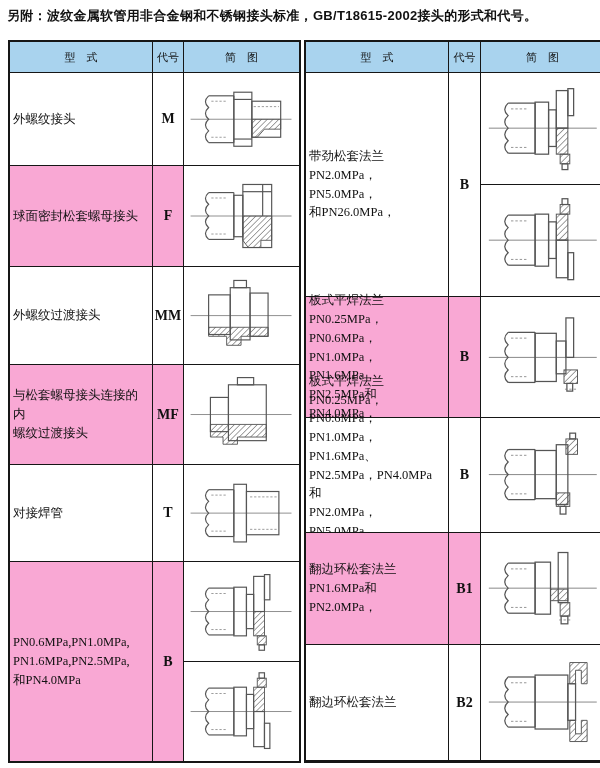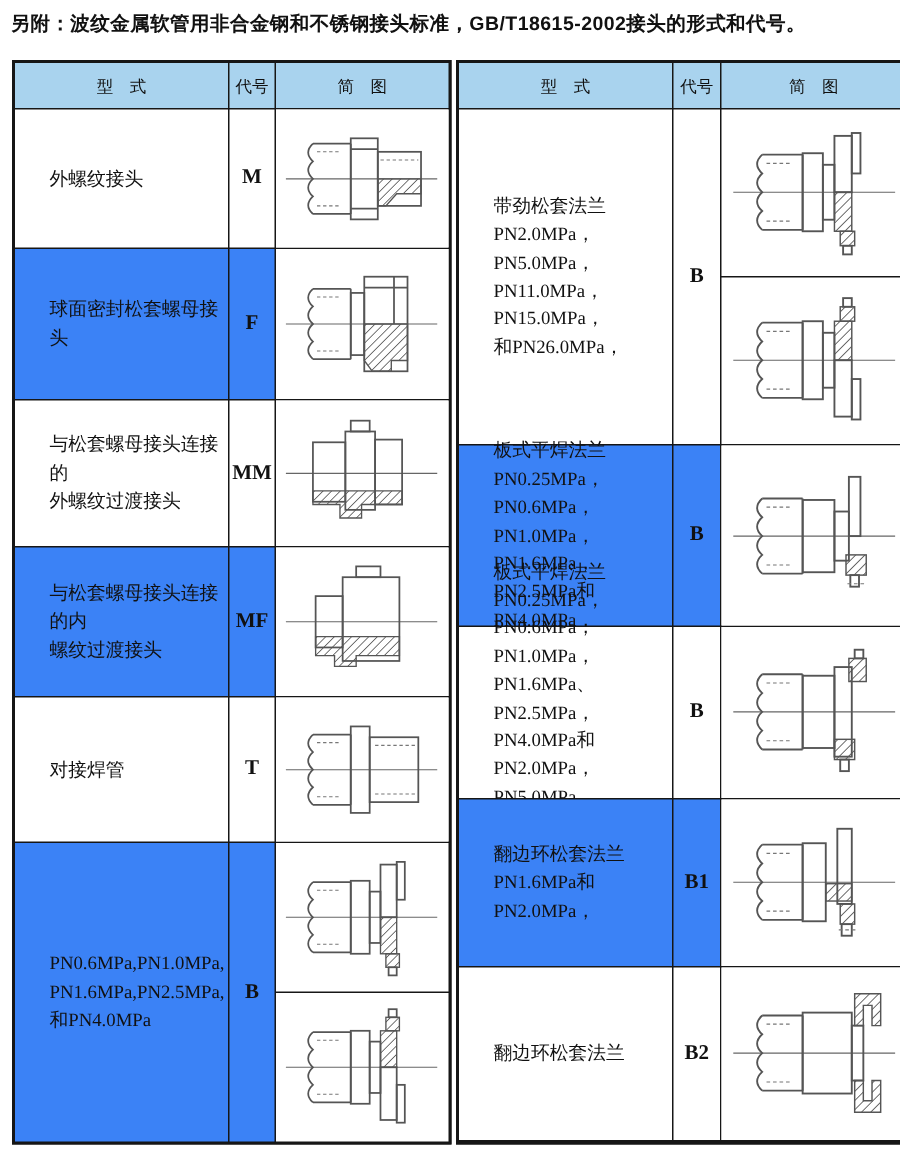--- a/index.html
+++ b/index.html
@@ -7,23 +7,23 @@
   .page{position:relative;width:600px;height:568px;background:#fff;}
   .title{position:absolute;left:7px;top:7px;font-size:13px;font-weight:bold;color:#111;
          letter-spacing:.3px;white-space:nowrap;}
   .tables{position:absolute;left:8px;top:40px;display:flex;gap:3px;}
   .jtable{border:2px solid #161616;background:#161616;display:grid;gap:1px;}
   .jtable.lt{width:289px;grid-template-columns:142px 30px 1fr;}
   .jtable.rt{width:298px;grid-template-columns:142px 31px 1fr;}
   .hc{background:#a9d3ee;display:flex;align-items:center;justify-content:center;
       font-family:"Liberation Serif","DejaVu Serif",serif;font-size:11px;color:#111;}
   .cell{background:#fff;}
-  .cell.yellow{background:#3b82f6;justify-content:center;}
+  .cell.yellow{background:#f9a8d4;justify-content:center;}
   .tcell{display:flex;flex-direction:column;justify-content:center;
-         padding:4px 4px 4px 23px;font-family:"Liberation Serif","DejaVu Serif",serif;
+         padding:4px 4px 4px 3px;font-family:"Liberation Serif","DejaVu Serif",serif;
          font-size:12.5px;line-height:1.5;color:#111;}
   .ccell{display:flex;align-items:center;justify-content:center;
          font-family:"Liberation Serif","DejaVu Serif",serif;font-size:14px;
          font-weight:bold;color:#111;}
   .dcell{display:grid;background:#fff;}
   .dcell.split{grid-template-rows:1fr 1fr;gap:1px;background:#161616;}
   .dbox{background:#fff;display:flex;align-items:center;justify-content:center;overflow:hidden;}
   .dbox svg{width:94%;height:94%;}
   svg .ln{stroke:#555;fill:none;stroke-width:1.3;}
   svg .cl{stroke:#666;fill:none;stroke-width:.8;}
@@ -89,21 +89,20 @@
               <line x1="27" y1="65" x2="43" y2="65" class="dl"></line>
               <rect x="52" y="22" width="10" height="46" class="ln"></rect>
               <rect x="62" y="10" width="32" height="70" class="ln"></rect>
               <line x1="84" y1="10" x2="84" y2="45" class="ln"></line>
               <line x1="62" y1="18" x2="94" y2="18" class="ln"></line>
               <path d="M62,45 H94 V72 H82 V80 H68 L62,72 Z" fill="url(#h2)" class="hx"></path>
             </svg>
           </div>
         </div>
         <div class="cell tcell">
-          <div class="">与松套螺母接头连接的</div>
           <div class="">外螺纹过渡接头</div>
         </div>
         <div class="cell ccell">MM</div>
         <div class="dcell">
           <div class="dbox">
             <svg viewBox="0 0 120 90" preserveAspectRatio="xMidYMid meet">
               <defs>
                 <pattern id="h3" width="4.5" height="4.5" patternUnits="userSpaceOnUse" patternTransform="rotate(45)">
                   <line x1="0" y1="0" x2="0" y2="4.5" stroke="#555" stroke-width="1.2"></line>
                 </pattern>
@@ -219,21 +218,20 @@
           </div>
         </div>
       </div>
     <div class="jtable rt" id="right-table" style="grid-template-rows: 30px 223px 120px 114px 111px 115px;">
         <div class="hc">型　式</div>
         <div class="hc">代号</div>
         <div class="hc">简　图</div>
         <div class="cell tcell">
           <div class="">带劲松套法兰</div>
           <div class="">PN2.0MPa，PN5.0MPa，</div>
-          <div class="">PN11.0MPa，PN15.0MPa，</div>
           <div class="">和PN26.0MPa，</div>
         </div>
         <div class="cell ccell">B</div>
         <div class="dcell split">
           <div class="dbox">
             <svg viewBox="0 0 120 90" preserveAspectRatio="xMidYMid meet">
               <defs>
                 <pattern id="h8" width="4.5" height="4.5" patternUnits="userSpaceOnUse" patternTransform="rotate(45)">
                   <line x1="0" y1="0" x2="0" y2="4.5" stroke="#555" stroke-width="1.2"></line>
                 </pattern>

